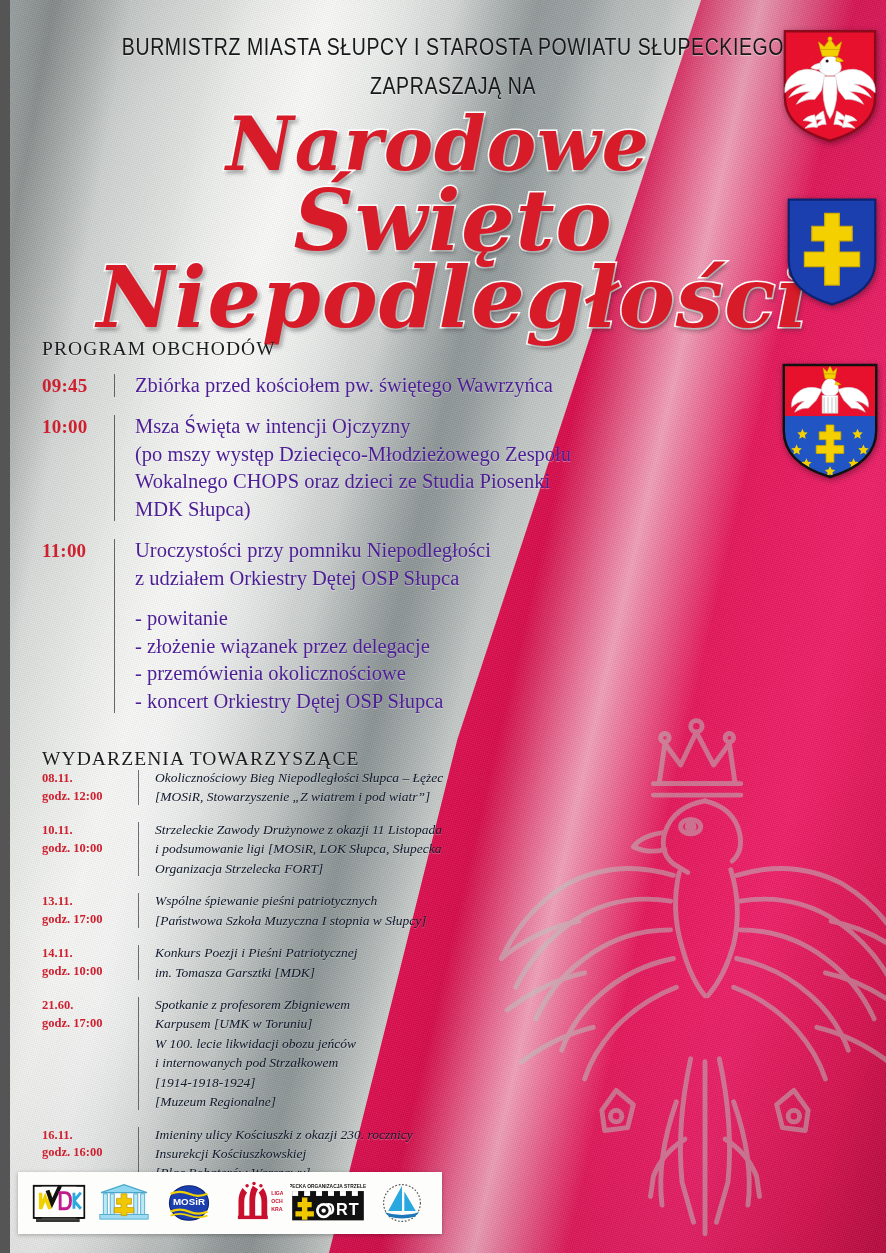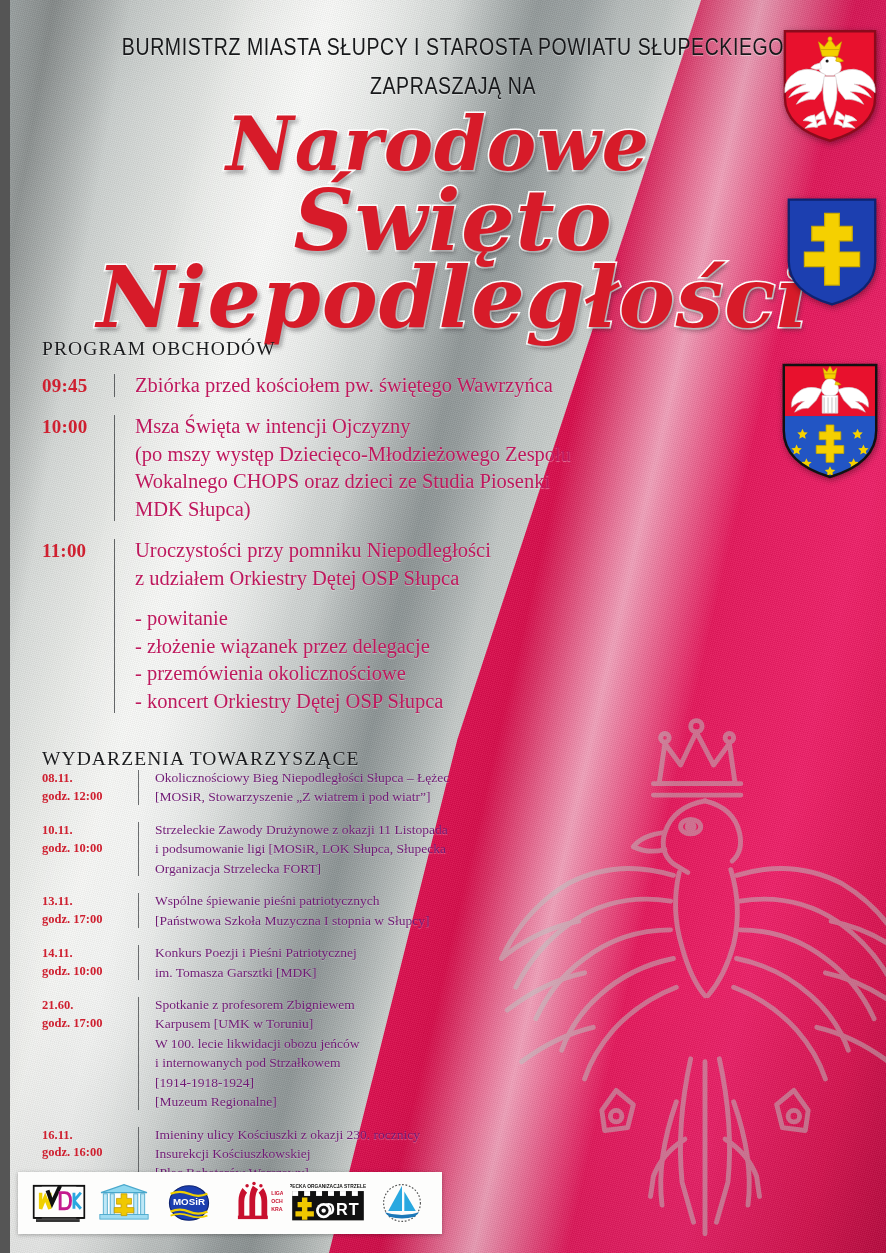--- a/index.html
+++ b/index.html
@@ -176,21 +176,21 @@
   }
   .prow .sep {
     flex: 0 0 1px;
     width: 1px;
     background: #4a4c4f;
     margin: 2px 20px 2px 0;
     opacity: .85;
   }
   .prow .desc {
     flex: 1;
-    color: #be185d;
+    color: #4c1d95;
     font-size: 20.5px;
     line-height: 1.34;
     text-shadow: 0 1px 1px rgba(255,255,255,.4);
   }
   .prow .desc .sub { display:block; }
   .prow .desc .bullets { margin-top: 13px; }
   .prow .desc .bullets .b { display:block; }
 
   
   .events { position: absolute; top: 768px; left: 32px; width: 500px; }
@@ -207,24 +207,25 @@
   .erow .edate .d2 { display:block; }
   .erow .esep {
     flex: 0 0 1px;
     width: 1px;
     background: #4a4c4f;
     margin: 2px 16px 2px 0;
     opacity: .8;
   }
   .erow .edesc {
     flex: 1;
-    color: #701a75;
+    color: #0f172a;
     font-size: 13.5px;
     line-height: 1.44;
     text-shadow: 0 1px 1px rgba(255,255,255,.35);
+    font-style: italic;
   }
   .erow .edesc span { display:block; }
 
   
   .crest { position: absolute; }
   #crest-poland { top: 28px;  right: 18px; width: 96px;  height: 116px; }
   #crest-town   { top: 196px; right: 18px; width: 92px;  height: 112px; }
   #crest-county { top: 362px; right: 16px; width: 100px; height: 118px; }
   .crest svg { width:100%; height:100%; display:block;
     filter: drop-shadow(1px 2px 3px rgba(0,0,0,.4)); }

